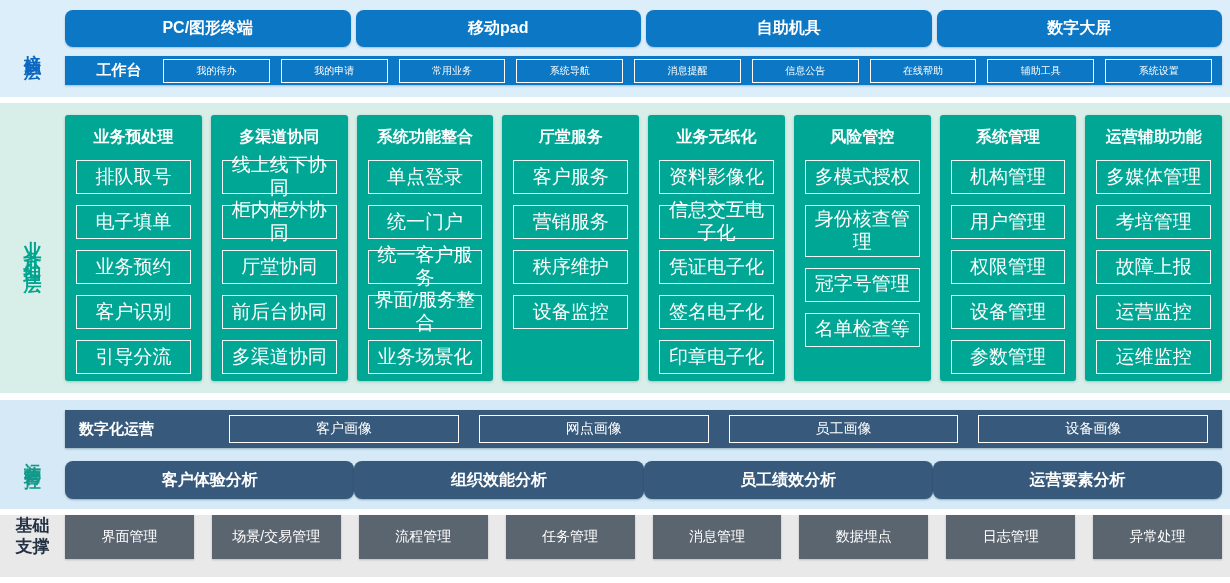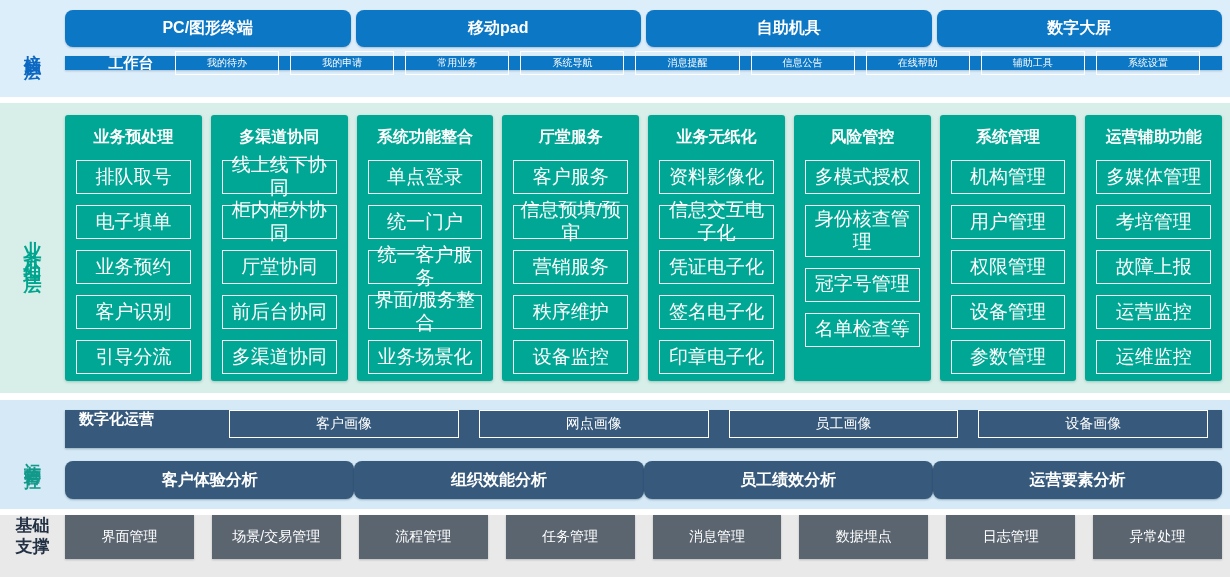--- a/index.html
+++ b/index.html
@@ -24,38 +24,38 @@
   .layer{display:flex;width:100%;}
   .vlabel{width:65px;flex:0 0 65px;display:flex;align-items:center;justify-content:center;}
   .vlabel span{writing-mode:vertical-lr;text-orientation:upright;font-weight:bold;font-size:18px;}
 
   
   .layer-contact{height:97px;background:var(--bg-contact);margin-bottom:6px;}
   .layer-contact .vlabel span{color:var(--label-contact);letter-spacing:5px;font-size:17px;}
   .contact-body{flex:1;padding:10px 8px 0 0;}
   .channels{display:flex;gap:5px;height:37px;}
   .channel-box{flex:1;background:var(--blue);border-radius:8px;color:#fff;font-weight:bold;font-size:16px;display:flex;align-items:center;justify-content:center;box-shadow:0 1px 2px rgba(0,40,90,.25);}
-  .workbench{margin-top:9px;height:14px;background:var(--blue);display:flex;align-items:center;padding:0 22px;box-shadow:0 1px 2px rgba(0,40,90,.25);}
+  .workbench{margin-top:9px;height:29px;background:var(--blue);display:flex;align-items:center;padding:0 10px;box-shadow:0 1px 2px rgba(0,40,90,.25);}
   .wb-label{width:88px;flex:0 0 88px;text-align:center;color:#fff;font-weight:bold;font-size:15px;}
   .wb-items{flex:1;display:flex;gap:11px;}
   .wb-item{flex:1;border:1px solid #fff;height:24px;color:#fff;font-size:10px;display:flex;align-items:center;justify-content:center;white-space:nowrap;}
 
   
   .layer-business{height:290px;background:var(--bg-business);margin-bottom:7px;}
   .layer-business .vlabel span{color:var(--label-business);letter-spacing:9px;}
   .columns{flex:1;display:flex;gap:9px;padding:12px 8px 12px 0;}
   .func-col{flex:1;background:var(--green);border-radius:3px;padding:8px 11px;box-shadow:0 1px 3px rgba(0,60,50,.25);display:flex;flex-direction:column;}
   .func-col-title{color:#fff;font-weight:bold;font-size:16px;text-align:center;margin:4px 0 1px;white-space:nowrap;}
   .func-item{border:1px solid rgba(255,255,255,.95);margin-top:11px;min-height:34px;color:#fff;font-size:19px;line-height:1.2;display:flex;align-items:center;justify-content:center;text-align:center;padding:2px 3px;}
 
   
   .layer-operations{height:109px;background:var(--bg-operations);margin-bottom:6px;}
   .layer-operations .vlabel span{color:var(--label-operations);letter-spacing:3px;font-size:17px;}
   .operations-body{flex:1;padding:10px 8px 0 0;}
-  .digital-bar{height:38px;background:var(--slate);display:flex;align-items:flex-start;padding:0 14px;box-shadow:0 1px 2px rgba(0,30,60,.3);gap:32px;}
+  .digital-bar{height:38px;background:var(--slate);display:flex;align-items:center;padding:0 14px;box-shadow:0 1px 2px rgba(0,30,60,.3);gap:32px;}
   .digital-label{width:118px;flex:0 0 118px;color:#fff;font-weight:bold;font-size:15px;}
   .profile-items{flex:1;display:flex;gap:20px;}
   .profile-item{flex:1;border:1px solid #fff;height:28px;color:#fff;font-size:14px;display:flex;align-items:center;justify-content:center;}
   .analysis-row{margin-top:13px;display:flex;}
   .analysis-box{flex:1;height:38px;background:var(--slate);border-radius:8px;color:#fff;font-weight:bold;font-size:16px;display:flex;align-items:center;justify-content:center;box-shadow:0 1px 2px rgba(0,30,60,.3);}
 
   
   .layer-foundation{height:62px;background:var(--bg-foundation);display:flex;align-items:flex-start;}
   .fd-label{width:65px;flex:0 0 65px;display:flex;align-items:center;justify-content:center;}
   .fd-label span{display:block;width:38px;font-weight:bold;font-size:17px;line-height:1.25;color:var(--label-foundation);word-break:break-all;text-align:center;}
@@ -120,21 +120,20 @@
           <div class="func-col-title">系统功能整合</div>
           <div class="func-item">单点登录</div>
           <div class="func-item">统一门户</div>
           <div class="func-item">统一客户服务</div>
           <div class="func-item">界面/服务整合</div>
           <div class="func-item">业务场景化</div>
         </div>
         <div class="func-col">
           <div class="func-col-title">厅堂服务</div>
           <div class="func-item">客户服务</div>
-          <div class="func-item">信息预填/预审</div>
           <div class="func-item">营销服务</div>
           <div class="func-item">秩序维护</div>
           <div class="func-item">设备监控</div>
         </div>
         <div class="func-col">
           <div class="func-col-title">业务无纸化</div>
           <div class="func-item">资料影像化</div>
           <div class="func-item">信息交互电子化</div>
           <div class="func-item">凭证电子化</div>
           <div class="func-item">签名电子化</div>

